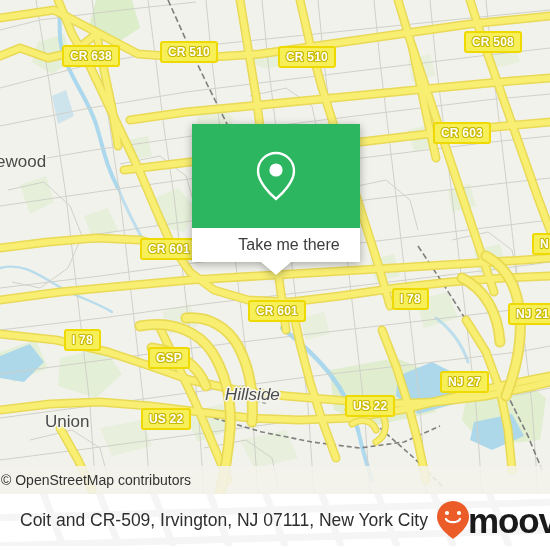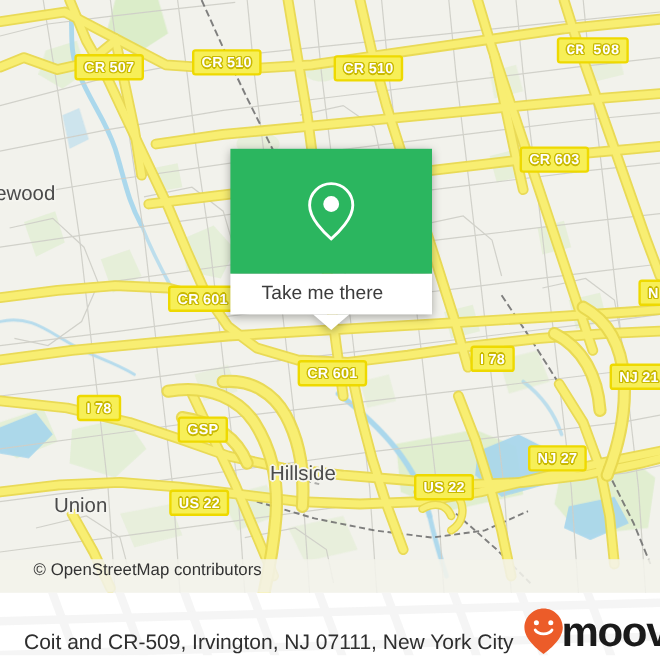--- a/index.html
+++ b/index.html
@@ -96,21 +96,21 @@
     top: 50%;
     transform: translate(-50%, -50%);
     width: 46px;
     height: 52px;
   }
   #popup-footer {
     background: #ffffff;
     height: 34px;
     display: flex;
     align-items: center;
-    justify-content: flex-start;
+    justify-content: center;
     padding-left: 26px;
   }
   #popup-cta-label {
     color: #3c3c3c;
     font-family: "Liberation Sans", sans-serif;
     font-size: 16px;
     white-space: nowrap;
   }
   #popup-tail {
     position: absolute;
@@ -125,41 +125,41 @@
 
   
   #attribution {
     position: absolute;
     left: 0;
     top: 466px;
     width: 550px;
     height: 28px;
     background: rgba(243,242,234,0.88);
     display: flex;
-    align-items: flex-start;
+    align-items: center;
     box-sizing: border-box;
-    padding-left: 28px;
+    padding-left: 1px;
   }
   #attribution-text {
     color: #333333;
     font-family: "Liberation Sans", sans-serif;
     font-size: 14px;
     white-space: nowrap;
   }
 
   
   #bottom-bar {
     position: absolute;
     left: 0;
     top: 494px;
     width: 550px;
     height: 52px;
     background: #ffffff;
     display: flex;
-    align-items: flex-end;
+    align-items: center;
     box-sizing: border-box;
     padding: 0 14px 0 20px;
     overflow: hidden;
   }
   #bottom-bar-watermark {
     position: absolute;
     left: 0; top: 0;
     width: 550px; height: 56px;
     opacity: 0.55;
     pointer-events: none;
@@ -361,40 +361,40 @@
           </g>
           <g stroke="#f8ee72" stroke-width="4.5">
             <path d="M348 410 C360 400, 374 402, 382 414 C388 424, 386 436, 376 442"></path>
             <path d="M352 424 C362 418, 372 420, 376 430"></path>
           </g>
         </g>
       </g>
     </svg>
 
     <div id="shield-layer">
-        <div class="shield" style="left: 62px; top: 45px;">CR 507</div>
+        <div class="shield" style="left: 62px; top: 45px;">CR 638</div>
         <div class="shield" style="left: 160px; top: 41px;">CR 510</div>
         <div class="shield" style="left: 278px; top: 46px;">CR 510</div>
-        <div class="shield" style="left: 464px; top: 31px; font-family: Liberation Mono, monospace;">CR 508</div>
+        <div class="shield" style="left: 464px; top: 31px;">CR 508</div>
         <div class="shield" style="left: 433px; top: 122px;">CR 603</div>
         <div class="shield" style="left: 140px; top: 238px;">CR 601</div>
         <div class="shield" style="left: 248px; top: 300px;">CR 601</div>
         <div class="shield" style="left: 392px; top: 288px;">I 78</div>
         <div class="shield" style="left: 64px; top: 329px;">I 78</div>
         <div class="shield" style="left: 148px; top: 347px;">GSP</div>
         <div class="shield" style="left: 141px; top: 408px;">US 22</div>
         <div class="shield" style="left: 345px; top: 395px;">US 22</div>
         <div class="shield" style="left: 440px; top: 371px; text-align: right;">NJ 27</div>
         <div class="shield" style="left: 508px; top: 303px;">NJ 21</div>
         <div class="shield" style="left: 532px; top: 233px;">N</div>
       </div>
 
     <div id="place-layer">
         <div class="place-label" style="left: -4px; top: 152px;">ewood</div>
-        <div class="place-label" style="left: 225px; top: 385px;">Hillside</div>
+        <div class="place-label" style="left: 225px; top: 385px; font-style: italic;">Hillside</div>
         <div class="place-label" style="left: 45px; top: 412px;">Union</div>
       </div>
 
     <div id="popup">
       <div id="popup-green">
         <svg id="popup-pin-icon" viewBox="0 0 46 52" aria-hidden="true">
           <path d="M23 3 C13 3, 5 11, 5 21 C5 32, 17 44, 23 49 C29 44, 41 32, 41 21 C41 11, 33 3, 23 3 Z" fill="none" stroke="#ffffff" stroke-width="2.4"></path>
           <circle cx="23" cy="20" r="6.6" fill="#ffffff"></circle>
         </svg>
       </div>

